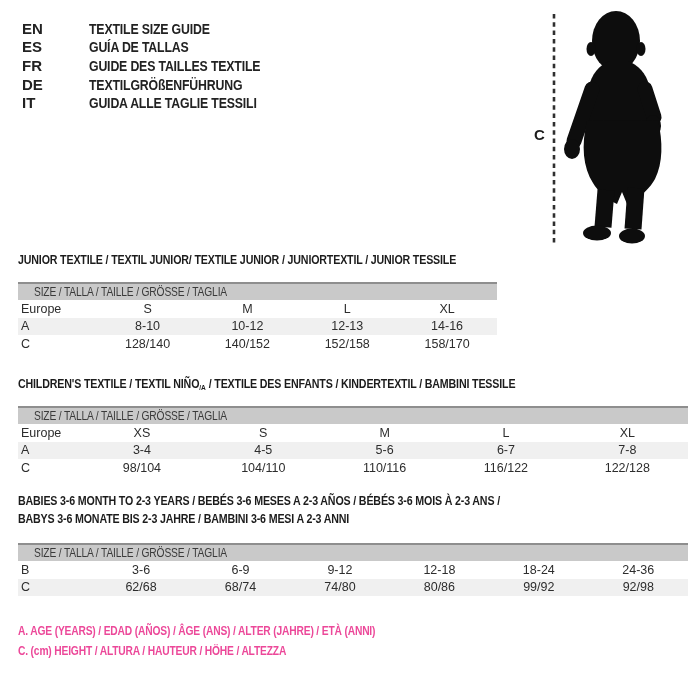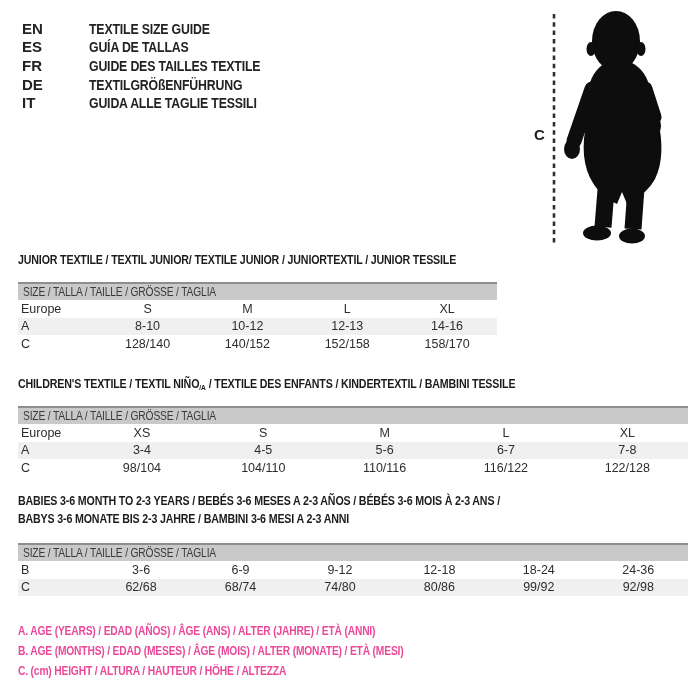--- a/index.html
+++ b/index.html
@@ -44,21 +44,21 @@
     white-space: nowrap;
   }
   .sec-title-multiline { line-height: 18px; text-decoration: underline; }
   .sec-junior .size-bar { margin-top: 15px; }
   .sec-children .size-bar { margin-top: 13px; }
   .sec-babies .size-bar { margin-top: 15px; }
   .size-bar {
     background: #c9c9c9;
     border-top: 2px solid #8e8e8e;
     height: 16px; line-height: 16px;
-    padding-left: 5px;
+    padding-left: 16px;
     font-size: 12.5px; color: #3a3a3a;
   }
   table.size-table {
     width: 100%; table-layout: fixed; border-collapse: collapse;
     font-size: 12.5px; color: #2d2d2d;
   }
   table.size-table td { height: 17.5px; text-align: center; padding: 0; vertical-align: middle; }
   table.size-table td.lbl { text-align: left; padding-left: 3px; }
   tr.stripe { background: #f0f0f0; }
   .tbl-junior td.lbl { width: 16%; }
@@ -217,17 +217,16 @@
             <td>80/86</td>
             <td>99/92</td>
             <td>92/98</td>
           </tr>
         </tbody>
     </table>
   </div>
 
   <div class="footnotes">
     <div class="footnote"><span class="cond">A. AGE (YEARS) / EDAD (AÑOS) / ÂGE (ANS) / ALTER (JAHRE) / ETÀ (ANNI)</span></div>
-    <div class="footnote"><span class="cond">B. AGE (MONTHS) / EDAD (MESES) / ÂGE (MOIS) / ALTER (MONATE) / ETÀ (MESI)</span></div>
     <div class="footnote"><span class="cond">C. (cm) HEIGHT / ALTURA / HAUTEUR / HÖHE / ALTEZZA</span></div>
   </div>
 
 </div>
 
 </body></html>

